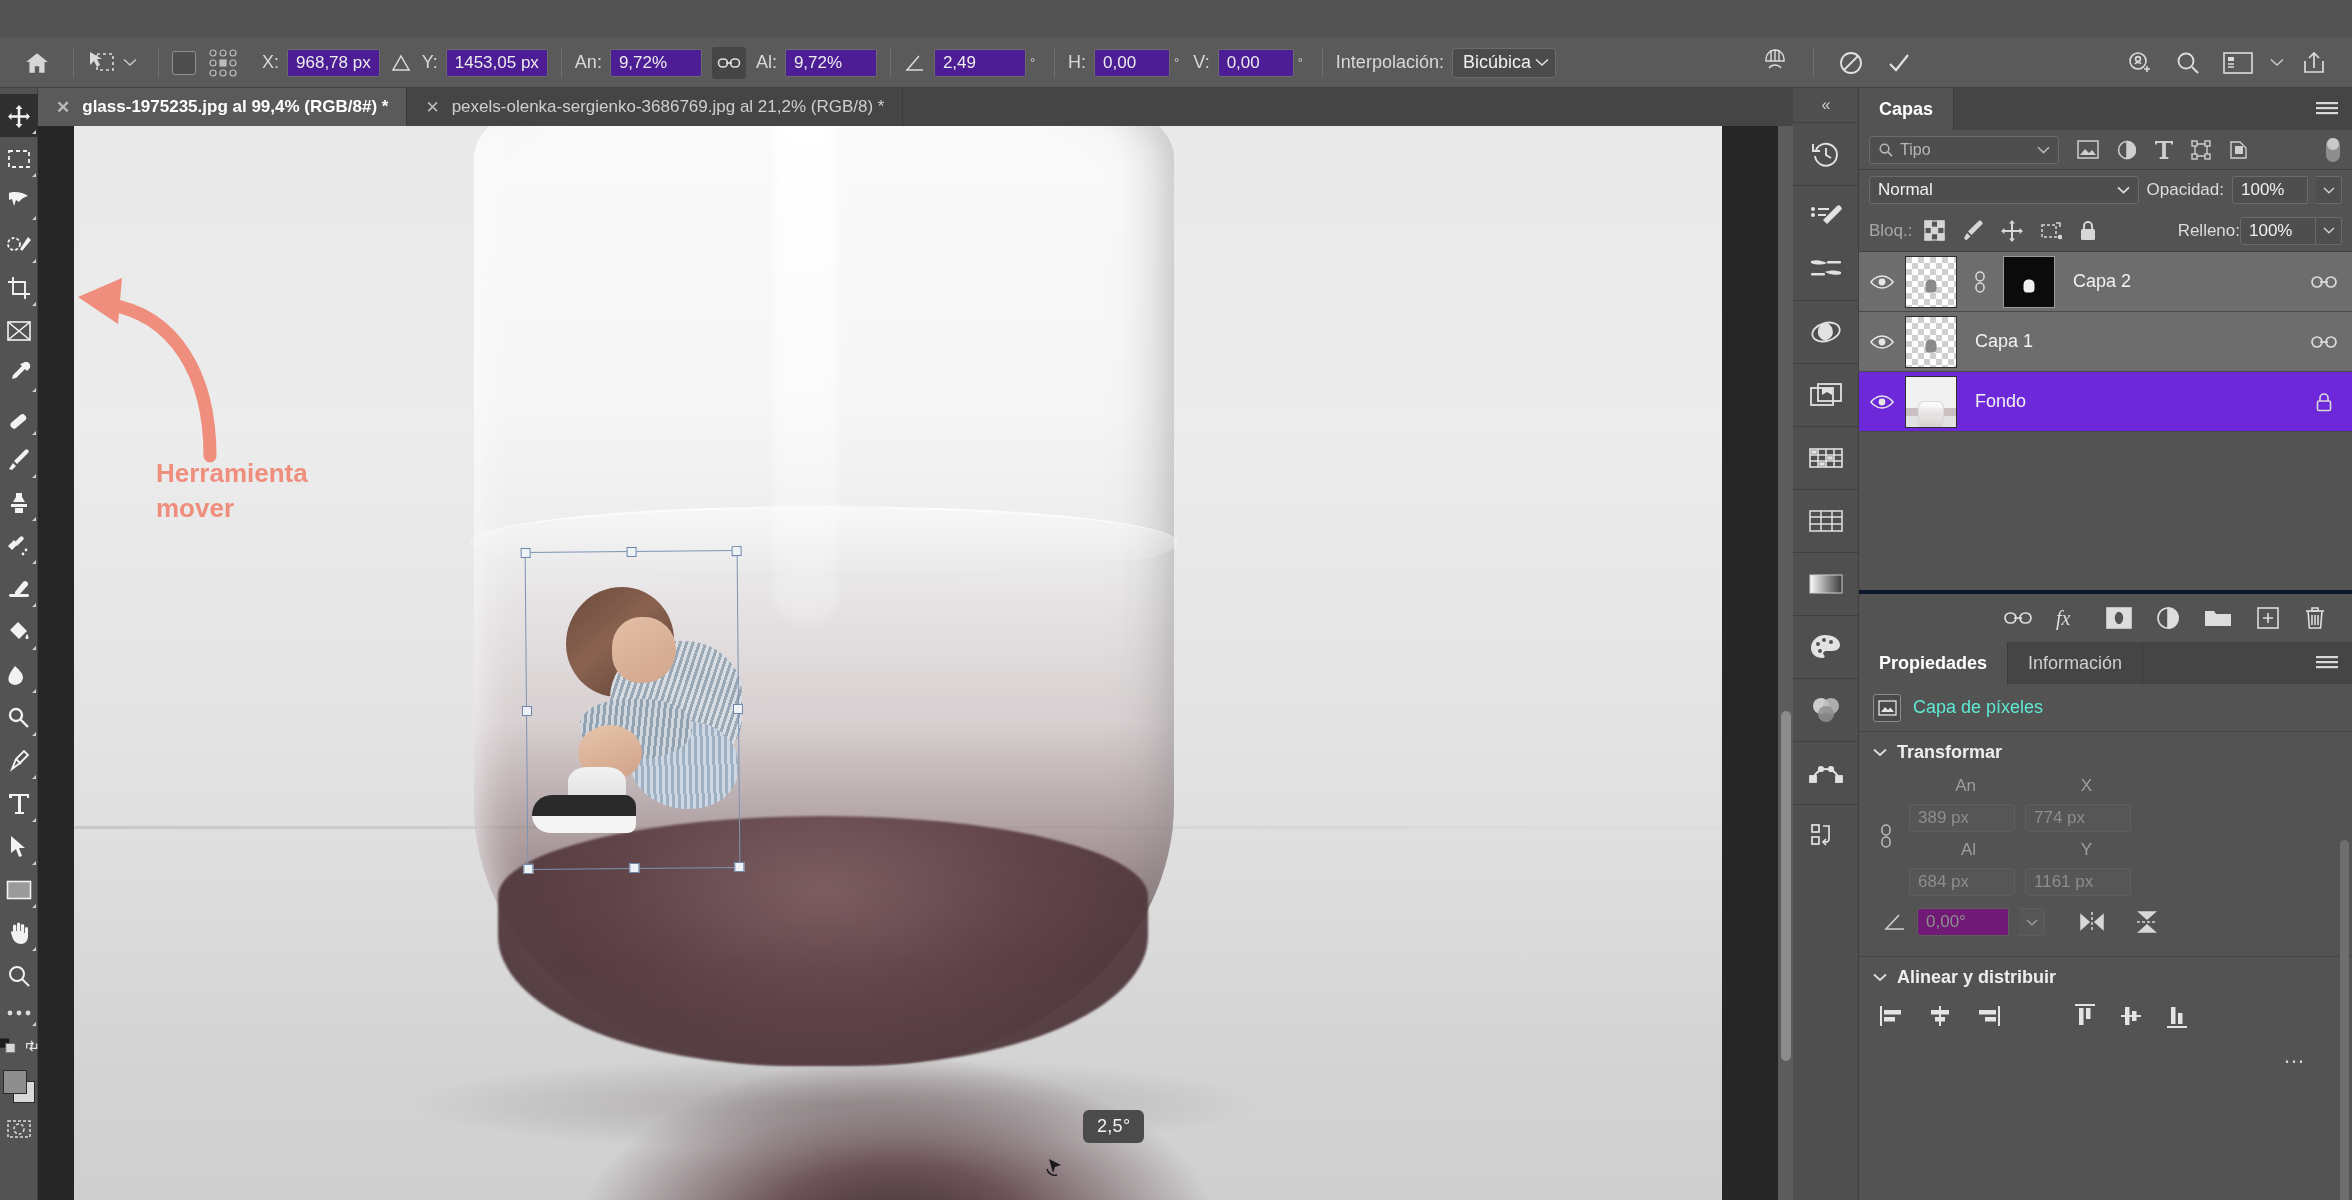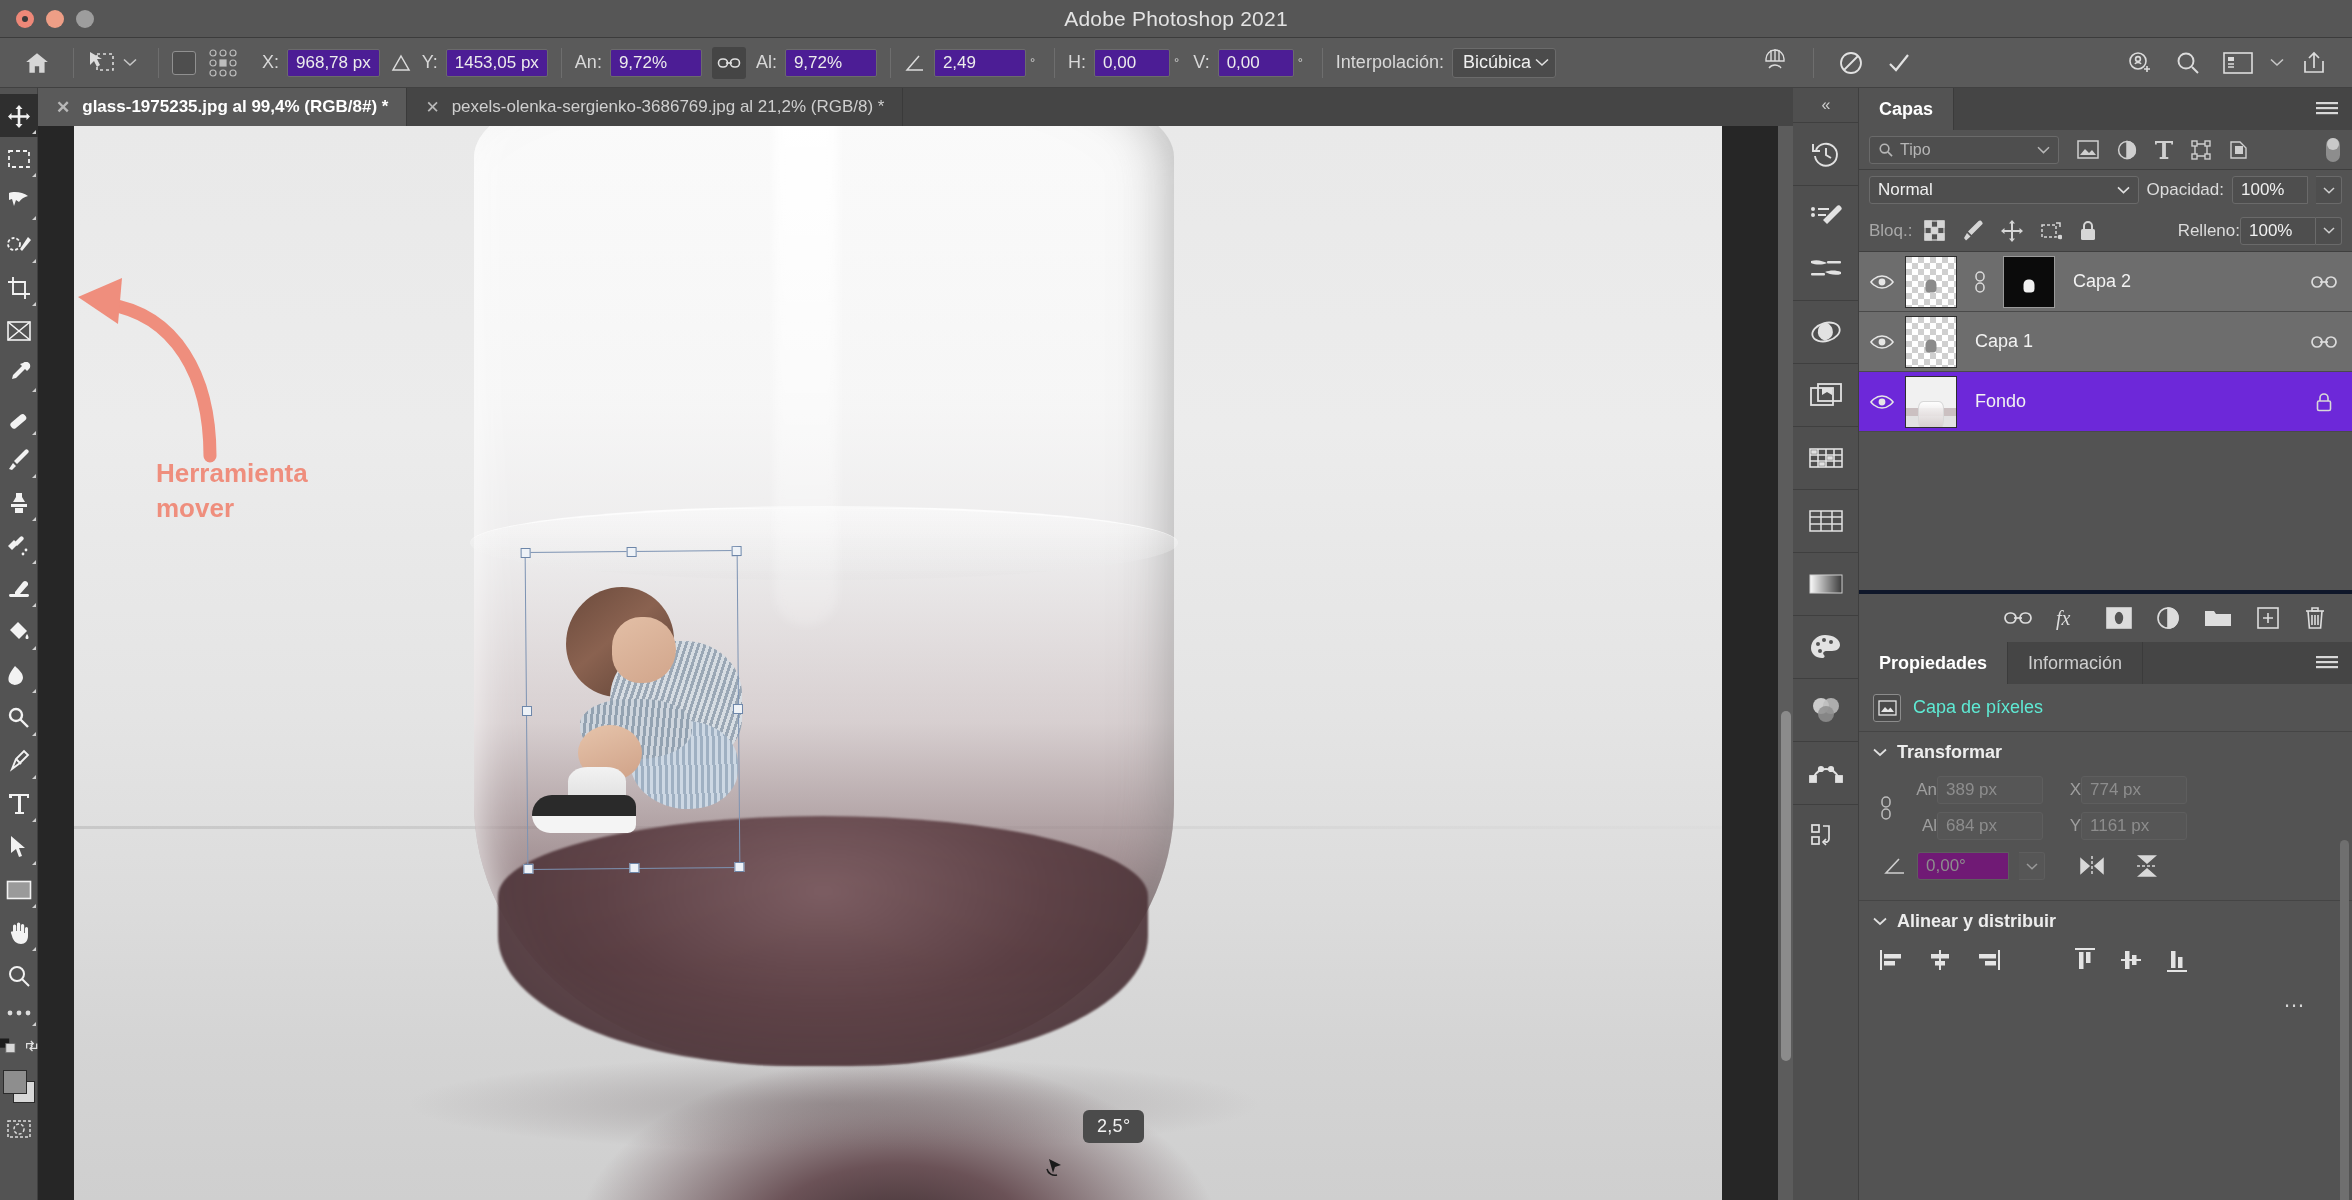--- a/index.html
+++ b/index.html
@@ -409,21 +409,21 @@
   .section-head {
     display: flex; align-items: center; gap: 10px;
     height: 40px; padding: 0 14px;
     font-size: 18px; font-weight: bold; color: #ededed;
   }
   .transform-grid {
     display: flex; align-items: center; gap: 10px; padding: 4px 14px 0 14px;
   }
   .chain { width: 26px; display: flex; align-items: center; justify-content: center; color: #bdbdbd; }
   .tg-cols { display: flex; flex-direction: column; gap: 8px; }
-  .tg-line { display: flex; align-items: center; gap: 0; }
+  .tg-line { display: flex; align-items: center; gap: 8px; flex-direction: column; }
   .tg-lab { width: 28px; text-align: right; font-size: 17px; color: #9f9f9f; }
   .tg-field {
     width: 106px; height: 28px; padding: 0 8px;
     border: 1px solid #5e5e5e; border-radius: 3px; background: #565656;
     display: flex; align-items: center; font-size: 17px; color: #8d8d8d;
   }
   .angle-row { display: flex; align-items: center; gap: 10px; padding: 12px 14px 8px 24px; }
   .angle-field {
     width: 92px; height: 28px; padding: 0 8px;
     border: 1px solid #5e5e5e; border-radius: 3px 0 0 3px; background: #701a75;
@@ -450,28 +450,20 @@
     position: absolute; right: 3px; top: 752px; width: 9px; height: 420px;
     border-radius: 5px; background: #6f6f6f;
   }
   svg { display: block; }
 </style>
 </head>
 <body>
 
 <div id="app">
 
-  <div class="titlebar">
-    <div class="traffic">
-      <span class="dot red"></span>
-      <span class="dot yellow"></span>
-      <span class="dot green"></span>
-    </div>
-    <div class="titlebar-title">Adobe Photoshop 2021</div>
-  </div>
 
   <div class="optionsbar">
 
     <div class="ob-plainicon">
       <svg width="26" height="26" viewBox="0 0 24 24" fill="#d6d6d6">
           <path d="M12 3 2 11h3v10h5v-6h4v6h5V11h3z"></path>
         </svg>
     </div>
     <div class="ob-sep"></div>
 

